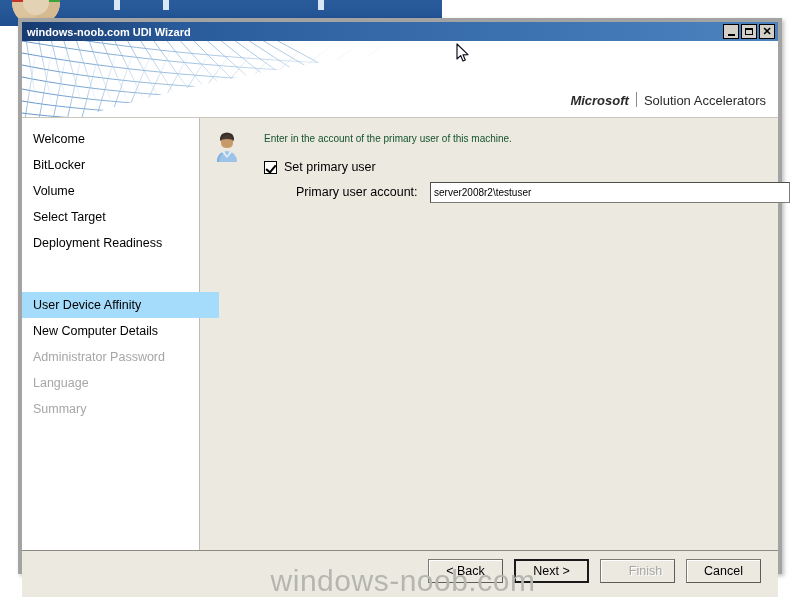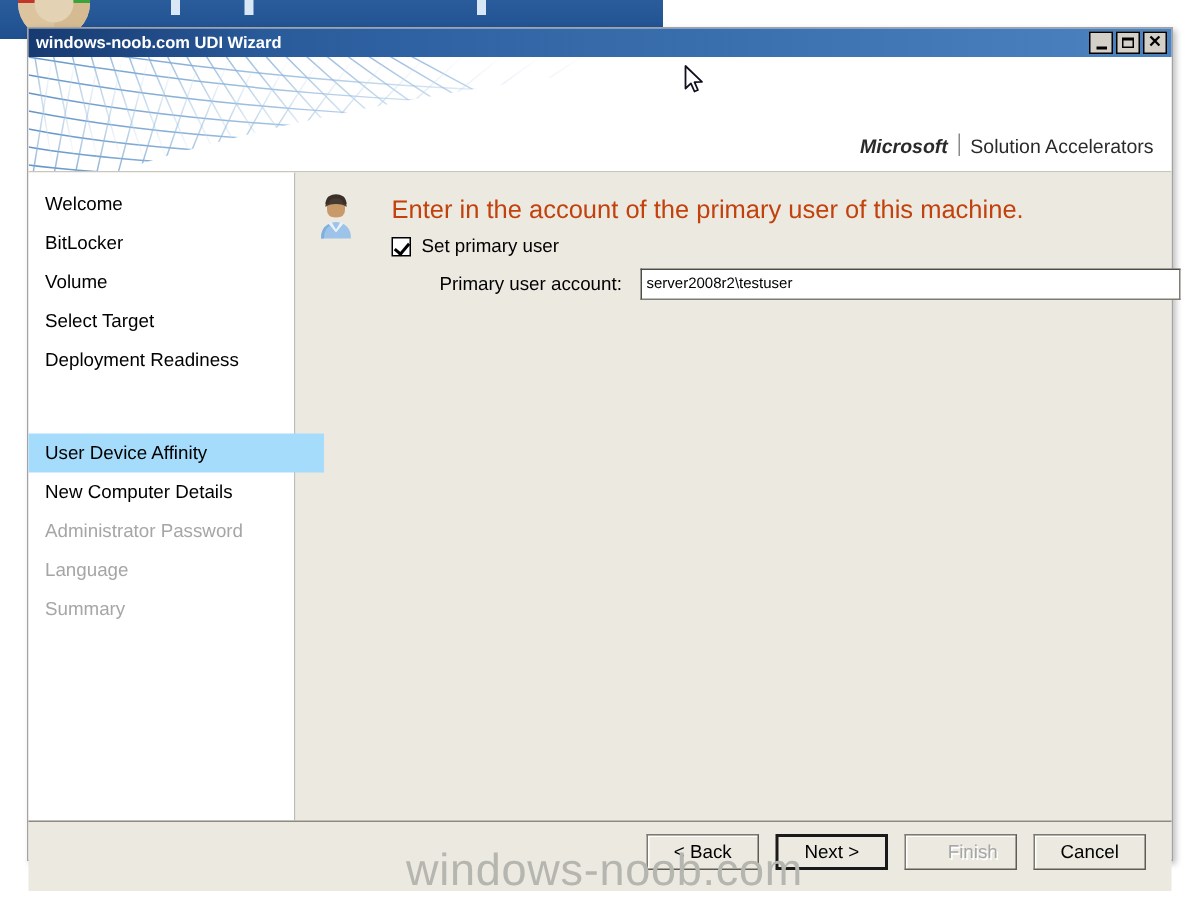--- a/index.html
+++ b/index.html
@@ -62,21 +62,21 @@
     background: #d9e6f5;
   }
 
   
   #window {
     position: absolute;
     left: 18px;
     top: 18px;
     width: 764px;
     height: 556px;
-    border: 1px solid #a3a3a3;
+    border: 4px solid #a3a3a3;
     background: #ffffff;
     box-sizing: border-box;
     box-shadow: 2px 2px 4px rgba(0,0,0,0.25);
   }
 
   #titlebar {
     position: relative;
     height: 19px;
     background: linear-gradient(90deg, #173a70 0%, #2a5c9c 22%, #3a6fae 60%, #4c83bf 100%);
     display: flex;
@@ -216,22 +216,22 @@
     left: 11px;
     top: 13px;
     width: 32px;
     height: 32px;
   }
 
   #instruction {
     position: absolute;
     left: 64px;
     top: 15px;
-    font-size: 17px;
-    color: #c2410c;
+    font-size: 10px;
+    color: #14532d;
     font-family: "Liberation Sans", sans-serif;
     white-space: nowrap;
   }
 
   #checkbox-row {
     position: absolute;
     left: 64px;
     top: 42px;
     display: flex;
     align-items: center;

